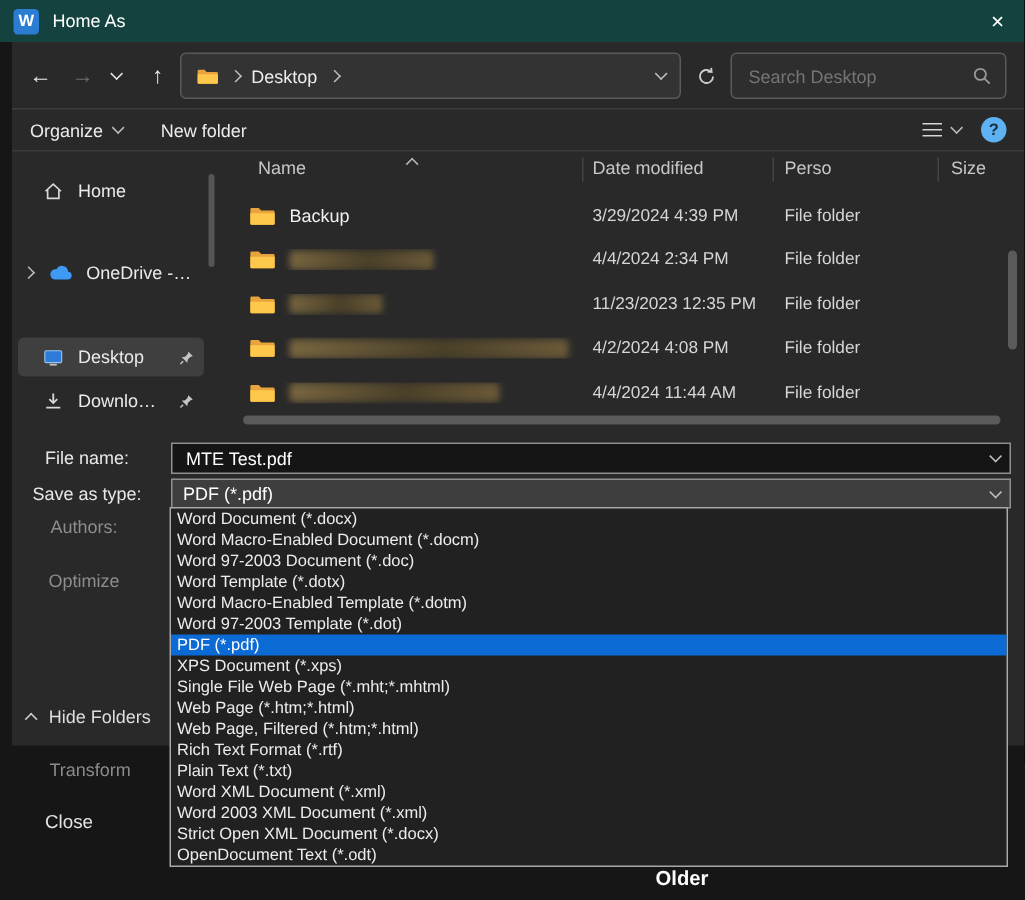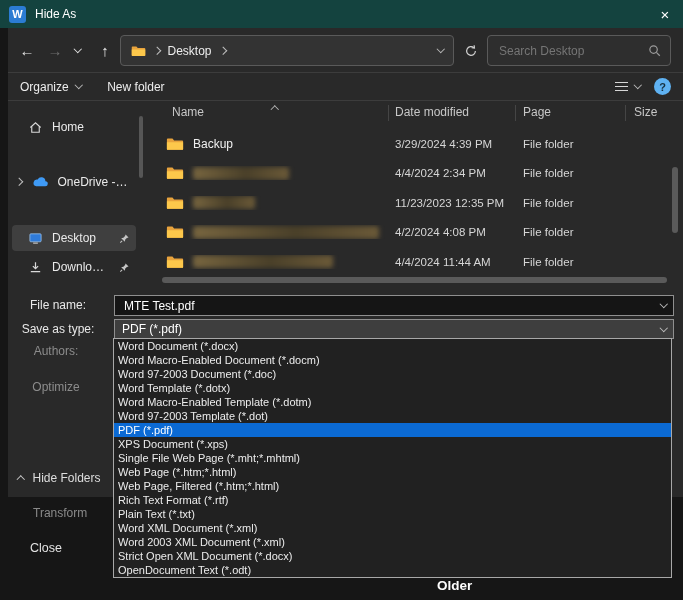--- a/index.html
+++ b/index.html
@@ -95,21 +95,21 @@
 <body>
 
 <div class="screen">
 
   <div class="bs-transform">Transform</div>
   <div class="bs-close">Close</div>
   <div class="bs-older">Older</div>
 
   <div class="titlebar">
     <div class="word-badge">W</div>
-    <div class="tb-title">Hide As</div>
+    <div class="tb-title">Home As</div>
     <div class="tb-close">×</div>
   </div>
 
   <div class="dialog">
 
     <div class="navbar">
       <div class="nav-btn" style="left:6px">←</div>
       <div class="nav-btn disabled" style="left:34px">→</div>
       <div class="nav-btn" style="left:62px;width:16px">
           <span class="chv d s"></span>
@@ -203,21 +203,21 @@
         </svg>
       </div>
       <div class="side-scroll"></div>
     </div>
 
     <div class="filelist">
       <div class="fl-head">
         <span class="hl" style="left:16px">Name</span>
         <span class="sortcaret chv u s"></span>
         <span class="hl" style="left:239px">Date modified</span>
-        <span class="hl" style="left:367px">Page</span>
+        <span class="hl" style="left:367px">Perso</span>
         <span class="hl" style="left:478px">Size</span>
         <span class="vsep" style="left:232px"></span>
         <span class="vsep" style="left:359px"></span>
         <span class="vsep" style="left:469px"></span>
       </div>
 
       <div class="rows">
         <div class="frow">
           <div class="c-name">
             <svg width="18" height="14" viewBox="0 0 20 15">

